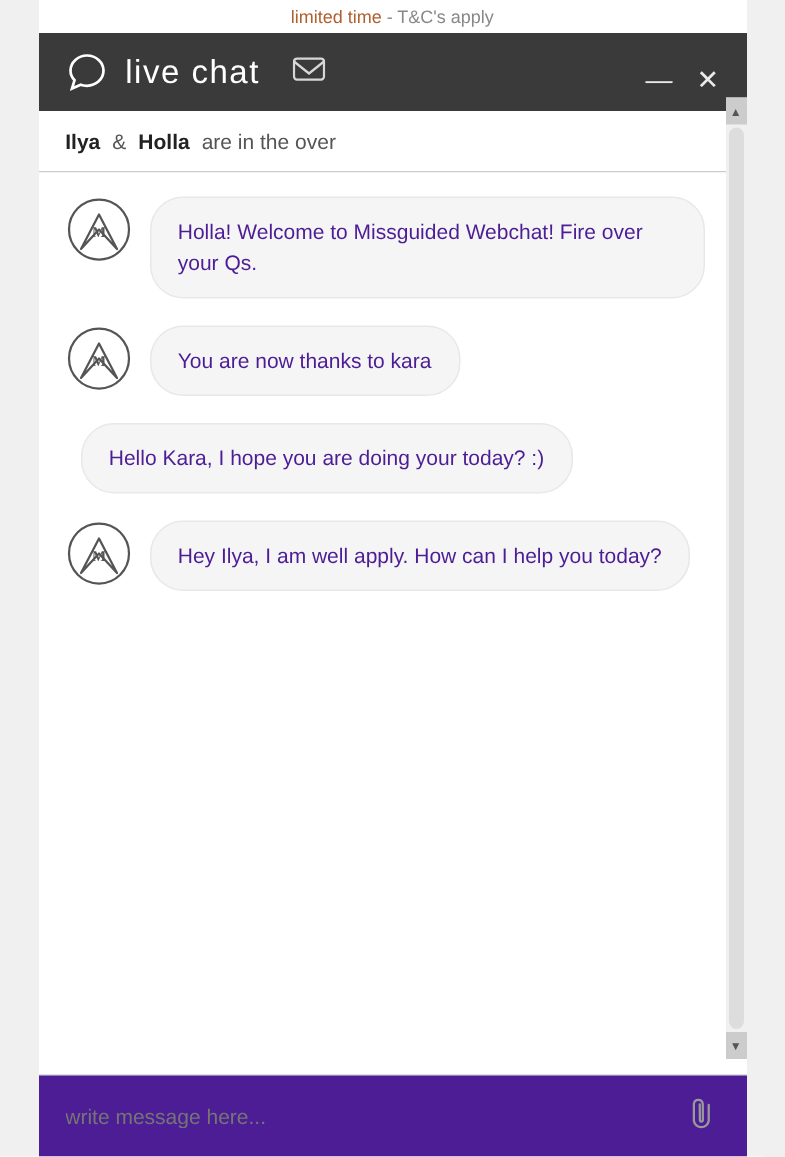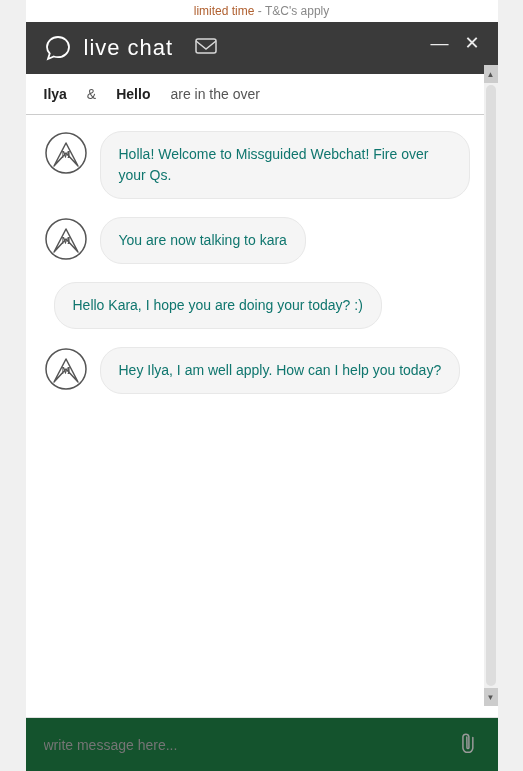--- a/index.html
+++ b/index.html
@@ -28,21 +28,21 @@
       padding: 4px 10px;
       font-size: 12px;
       color: #888;
       border-bottom: none;
     }
 
     .chat-header {
       background: #3a3a3a;
       color: #fff;
       display: flex;
-      align-items: flex-start;
+      align-items: flex-end;
       padding: 12px 18px;
       justify-content: space-between;
     }
     .chat-header-left {
       display: flex;
       align-items: center;
       gap: 12px;
     }
     .chat-icon {
       width: 28px;
@@ -73,21 +73,21 @@
       line-height: 1;
     }
 
     .participants-bar {
       padding: 12px 18px;
       border-bottom: 1px solid #ccc;
       font-size: 14px;
       color: #555;
       display: flex;
       align-items: center;
-      gap: 16px;
+      gap: 4px;
     }
     .participant-name {
       font-weight: bold;
       color: #222;
     }
     .participant-separator {
       color: #555;
       font-weight: normal;
       margin: 0 4px;
     }
@@ -116,41 +116,41 @@
     }
     .agent-avatar svg {
       width: 44px;
       height: 44px;
     }
 
     .bubble {
       border-radius: 22px;
       padding: 12px 18px;
       font-size: 14px;
-      color: #0f766e;
+      color: #4c1d95;
       line-height: 1.5;
       max-width: 370px;
     }
     .bubble.agent {
       background: #f5f5f5;
       border: 1px solid #e8e8e8;
     }
     .bubble.user {
       background: #f5f5f5;
       border: 1px solid #e8e8e8;
       margin-left: 10px;
     }
 
     .chat-input-area {
       border-top: 1px solid #e0e0e0;
       padding: 14px 18px;
       display: flex;
       align-items: center;
       gap: 10px;
-      background: #14532d;
+      background: #4c1d95;
     }
     .chat-input {
       flex: 1;
       border: none;
       outline: none;
       font-size: 14px;
       color: #aaa;
       background: transparent;
     }
     .attach-icon {
@@ -190,21 +190,21 @@
     </div>
     <div class="chat-header-right">
       <button class="header-btn">—</button>
       <button class="header-btn">✕</button>
     </div>
   </div>
 
   <div class="participants-bar">
     <span class="participant-name">Ilya</span>
     <span class="participant-separator">&amp;</span>
-    <span class="participant-name">Hello</span>
+    <span class="participant-name">Holla</span>
     <span style="margin-left:4px;">are in the over</span>
   </div>
 
   <div class="chat-messages">
 
     <div class="message-row">
       <div class="agent-avatar">
         <svg viewBox="0 0 44 44" xmlns="http://www.w3.org/2000/svg">
           <circle cx="22" cy="22" r="20" stroke="#555" stroke-width="1.5" fill="none"></circle>
           <path d="M22 22 L10 35 L22 12 L34 35 Z" stroke="#555" stroke-width="1.5" fill="none" stroke-linejoin="round"></path>
@@ -218,21 +218,21 @@
 
     <div class="message-row">
       <div class="agent-avatar">
         <svg viewBox="0 0 44 44" xmlns="http://www.w3.org/2000/svg">
           <circle cx="22" cy="22" r="20" stroke="#555" stroke-width="1.5" fill="none"></circle>
           <path d="M22 22 L10 35 L22 12 L34 35 Z" stroke="#555" stroke-width="1.5" fill="none" stroke-linejoin="round"></path>
           <text x="22" y="27" text-anchor="middle" font-size="10" fill="#555" font-family="serif" font-weight="bold">M</text>
         </svg>
       </div>
       <div class="bubble agent">
-        <span>You are now talking to kara</span>
+        <span>You are now thanks to kara</span>
       </div>
     </div>
 
     <div class="message-row">
       <div class="bubble user">
         <span>Hello Kara, I hope you are doing your today? :)</span>
       </div>
     </div>
 
     <div class="message-row">

